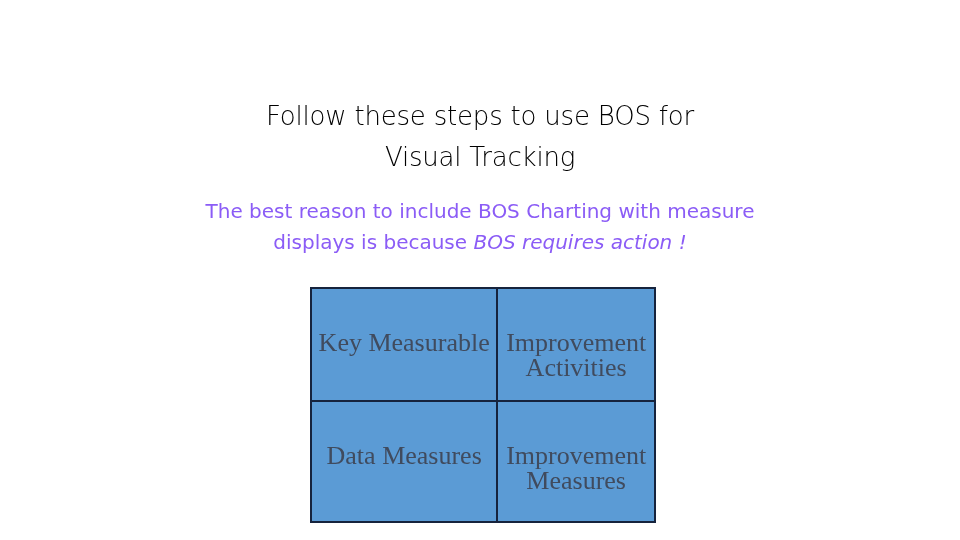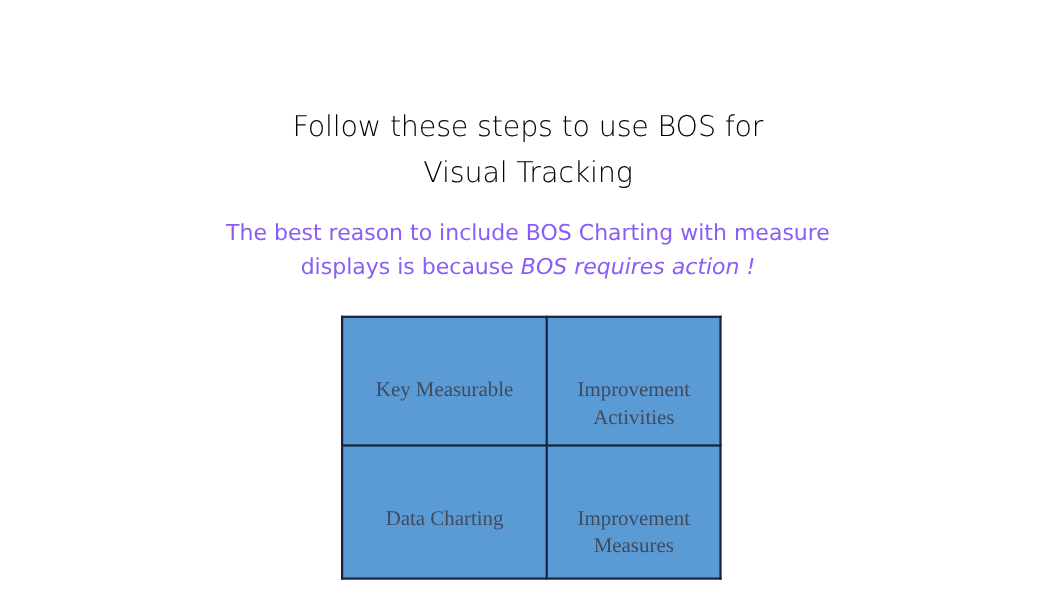--- a/index.html
+++ b/index.html
@@ -65,25 +65,25 @@
     height: 234px;
     border-collapse: collapse;
     table-layout: fixed;
     box-sizing: border-box;
   }
   .matrix td {
     background: #5B9BD5;
     border: 2px solid #16233D;
     color: #404B5E;
     font-family: "Liberation Serif", "DejaVu Serif", serif;
-    font-size: 19px;
+    font-size: 26px;
     line-height: 25px;
     text-align: center;
     vertical-align: top;
-    padding: 12px;
+    padding: 0;
     box-sizing: border-box;
   }
   .matrix .col-left  { width: 169px; }
   .matrix .col-right { width: 143px; }
   .matrix .row-top    td { height: 113px; }
   .matrix .row-bottom td { height: 121px; }
 
   .cell-text {
     display: block;
     padding-top: 41px;
@@ -118,21 +118,21 @@
         <td class="col-right">
           <span class="cell-text">
             <span class="cl">Improvement</span>
             <span class="cl">Activities</span>
           </span>
         </td>
       </tr>
       <tr class="row-bottom">
         <td class="col-left">
           <span class="cell-text">
-            <span class="cl">Data Charting</span>
+            <span class="cl">Data Measures</span>
           </span>
         </td>
         <td class="col-right">
           <span class="cell-text">
             <span class="cl">Improvement</span>
             <span class="cl">Measures</span>
           </span>
         </td>
       </tr>
     </tbody>

